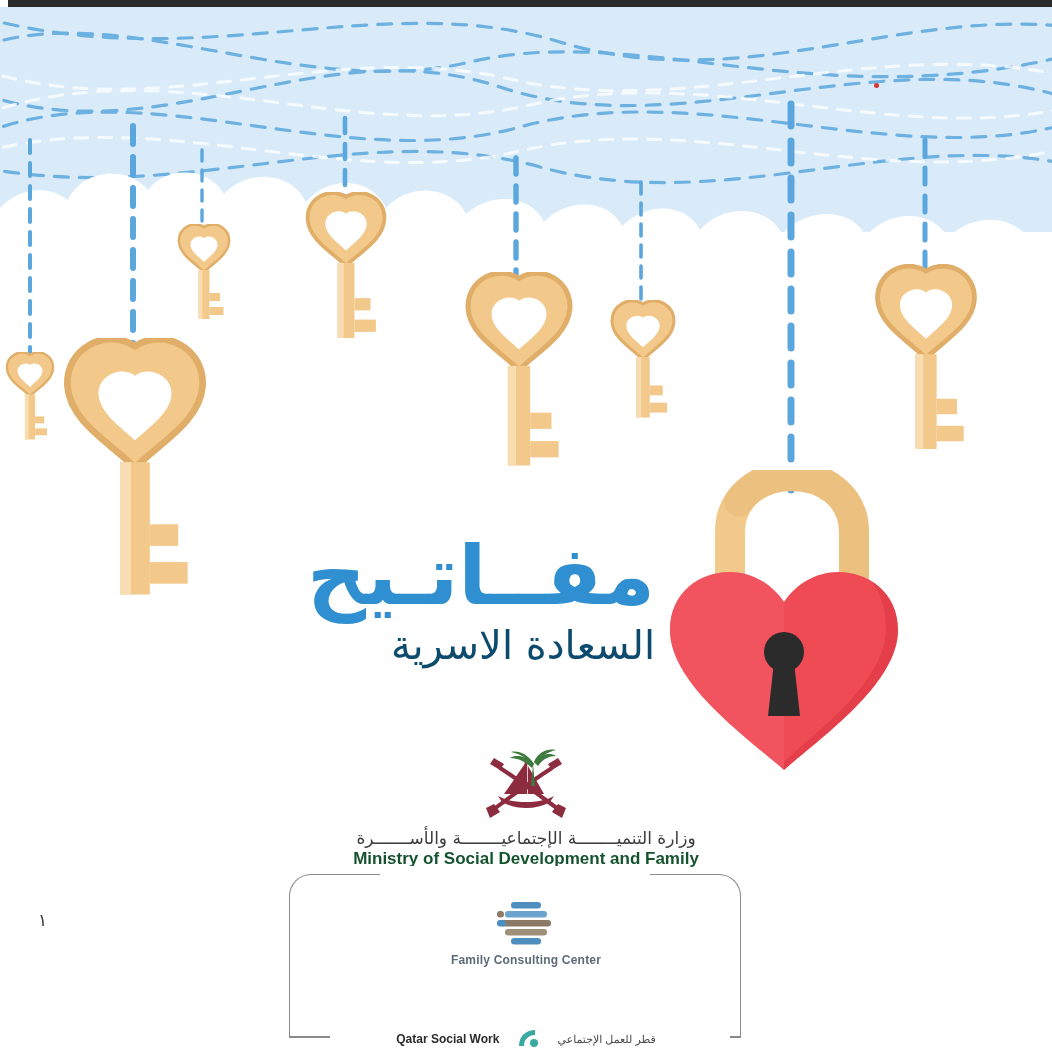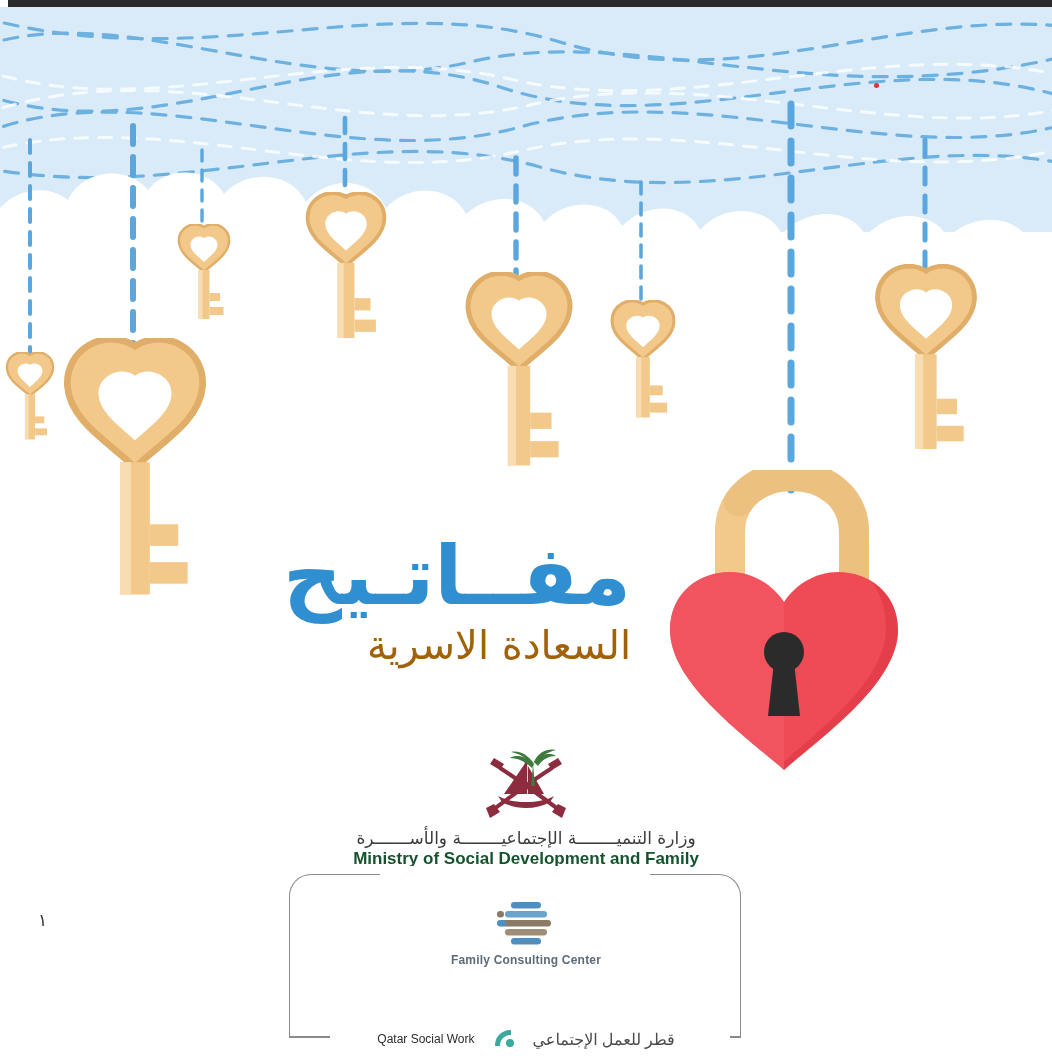--- a/index.html
+++ b/index.html
@@ -67,40 +67,40 @@
 
   
   .key { position: absolute; }
 
   
   .lock { position: absolute; left: 648px; top: 470px; }
 
   
   .title-block {
     position: absolute;
-    right: 421px;
+    right: 397px;
     top: 535px;
     text-align: right;
     direction: rtl;
     margin-left: 41px;
   }
   .title-main {
     font-family: "DejaVu Sans", sans-serif;
     font-size: 82px;
     font-weight: bold;
     color: #2f8fd0;
     line-height: 1.0;
     letter-spacing: 2px;
     white-space: nowrap;
   }
   .title-sub {
     font-family: "DejaVu Sans", sans-serif;
     font-size: 40px;
     font-weight: normal;
-    color: #a16207;
+    color: #0c4a6e;
     line-height: 1.1;
     margin-top: 6px;
     white-space: nowrap;
   }
 
   
   .ministry {
     position: absolute;
     left: 0; right: 0;
     top: 748px;
@@ -205,29 +205,29 @@
   }
   .qsw-mask {
     position: absolute;
     left: 330px;
     top: 1022px;
     width: 400px;
     height: 26px;
     background: #ffffff;
   }
   .qsw-ar {
-    font-family: Liberation Serif, serif;
-    font-size: 16px;
+    font-family: Liberation Sans, sans-serif;
+    font-size: 11px;
     color: #4a4a4a;
     direction: rtl;
   }
   .qsw-en {
     font-family: "Liberation Sans", sans-serif;
     font-size: 12px;
-    font-weight: normal;
+    font-weight: bold;
     color: #2b2b2b;
     direction: ltr;
   }
 
   
   .page-num {
     position: absolute;
     left: 38px;
     top: 910px;
     font-family: "DejaVu Sans", sans-serif;

